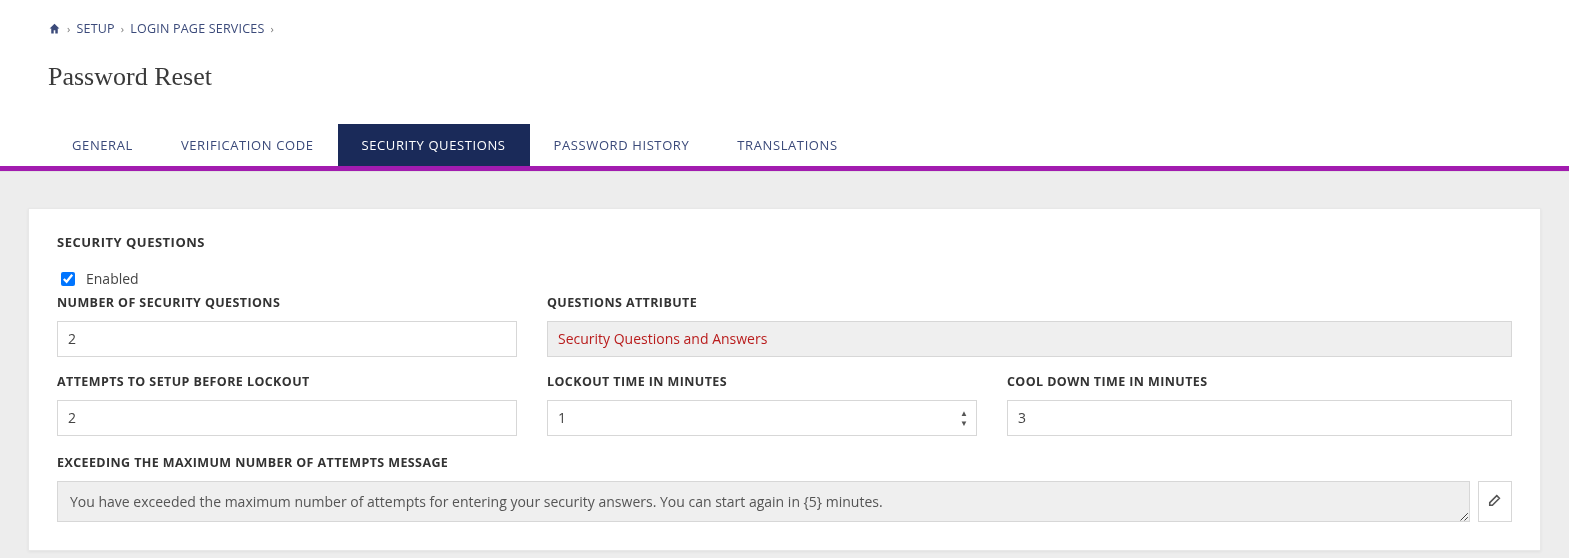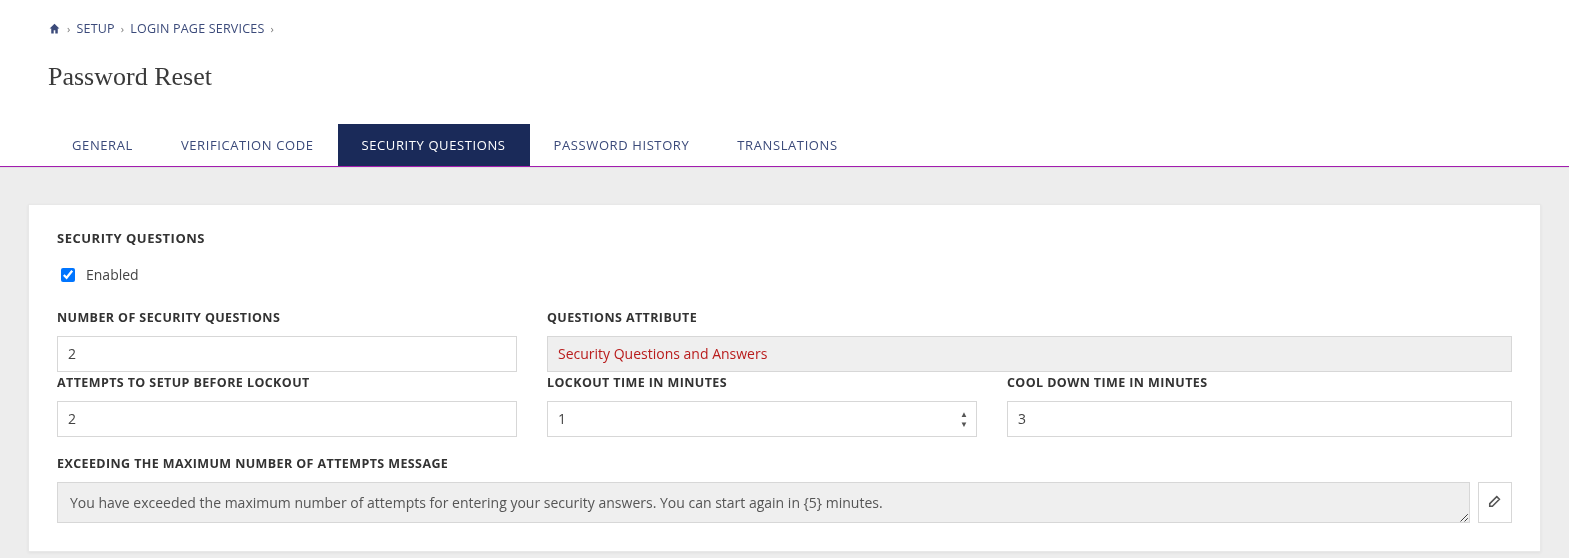--- a/index.html
+++ b/index.html
@@ -31,21 +31,21 @@
     font-size: 26px;
     font-weight: 400;
     color: #3a3a3a;
     padding: 4px 0 14px 48px;
     font-family: Liberation Serif, serif;
   }
   .tabs {
     display: flex;
     align-items: stretch;
     padding-left: 48px;
-    border-bottom: 1px solid #a21caf;
+    border-bottom: 5px solid #a21caf;
     background: #ffffff;
   }
   .tab {
     padding: 12px 24px;
     font-size: 13px;
     letter-spacing: 0.6px;
     color: #3b4a7a;
     text-transform: uppercase;
     cursor: pointer;
     white-space: nowrap;
@@ -70,33 +70,33 @@
     font-size: 13px;
     font-weight: 700;
     color: #333333;
     letter-spacing: 0.5px;
     margin-bottom: 18px;
   }
   .checkbox-row {
     display: flex;
     align-items: center;
     gap: 8px;
-    margin-bottom: 24px;
+    margin-bottom: 5px;
   }
   .checkbox-row input[type=checkbox] {
     width: 14px; height: 14px;
   }
   .checkbox-row label {
     color: #444;
     font-size: 14px;
   }
   .row {
     display: flex;
     gap: 30px;
-    margin-bottom: 2px;
+    margin-bottom: 16px;
     align-items: flex-end;
   }
   .col { flex: 1 1 0; min-width: 0; }
   .field-label {
     font-size: 12.5px;
     font-weight: 700;
     color: #333;
     letter-spacing: 0.4px;
     margin-bottom: 10px;
   }

